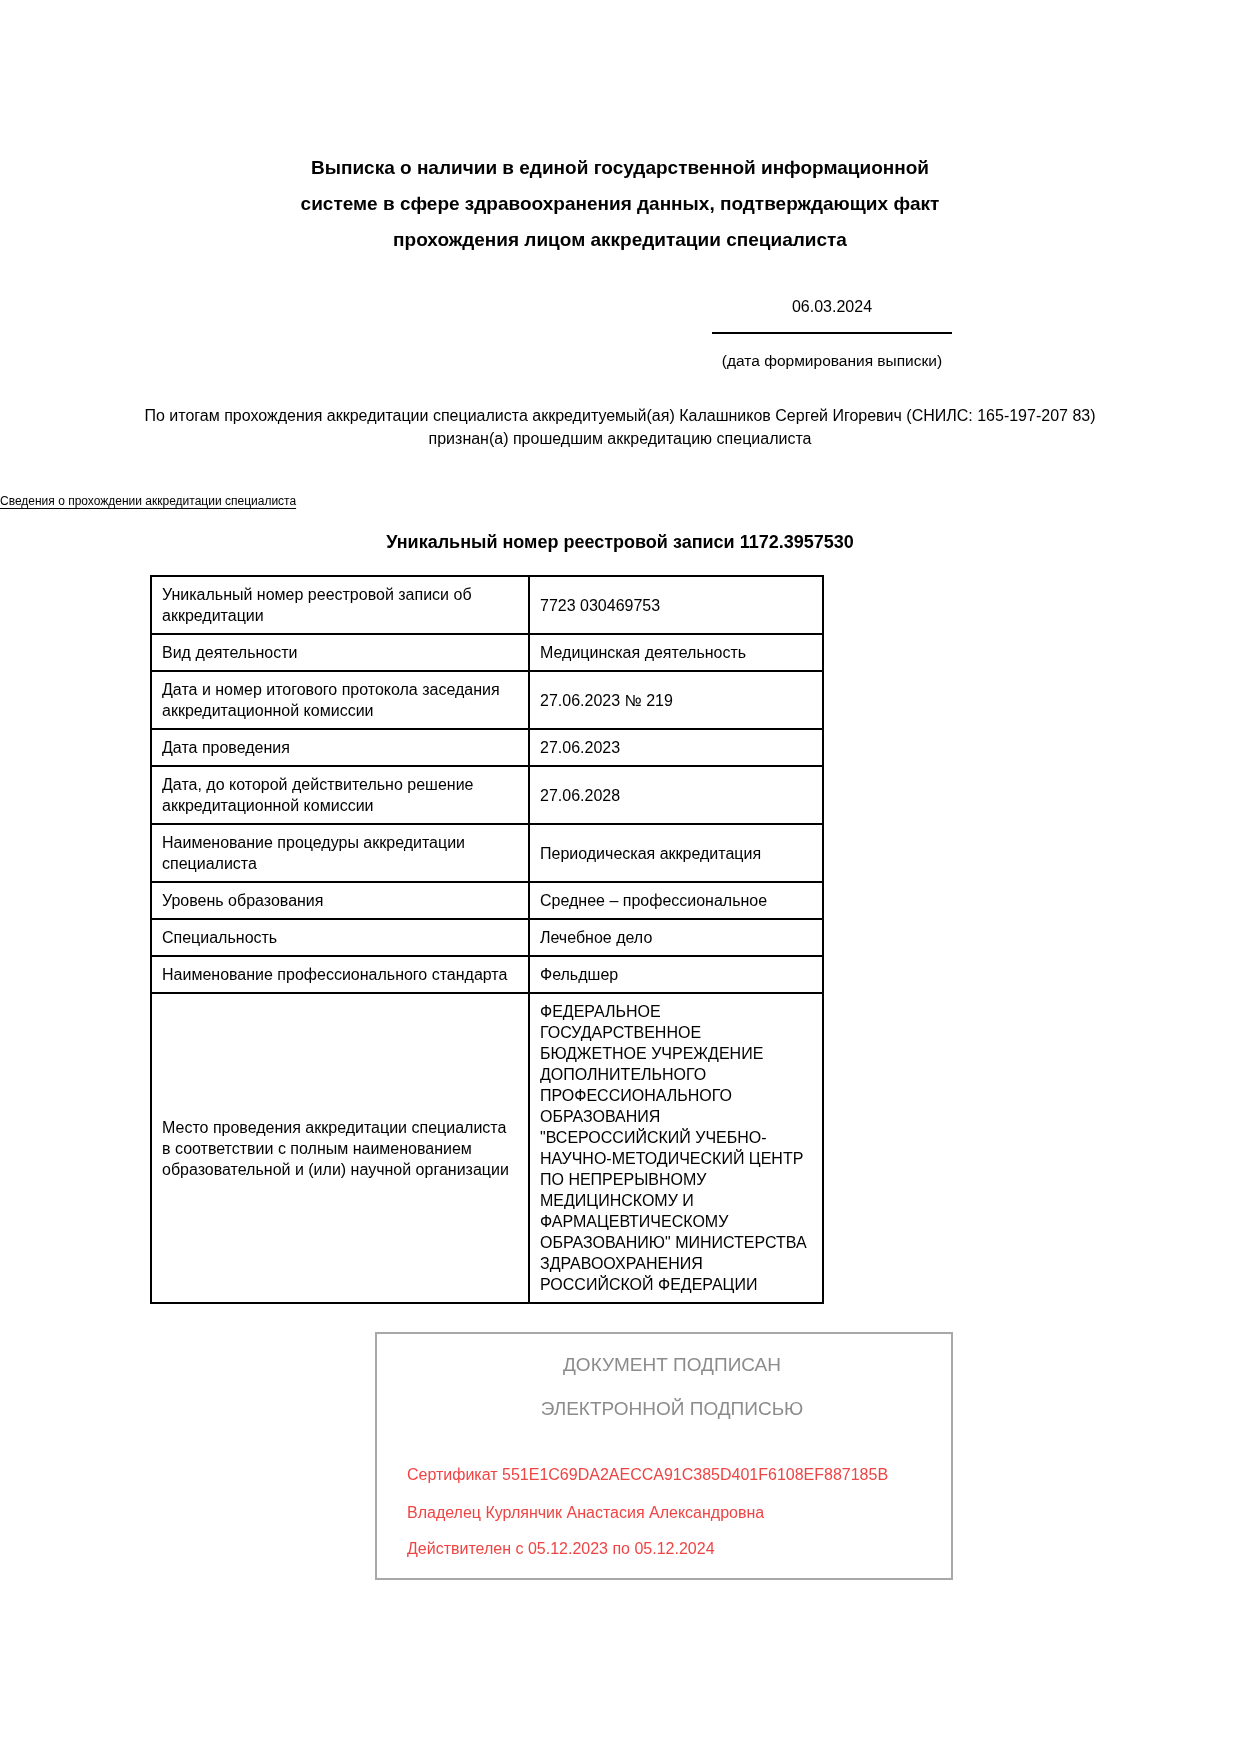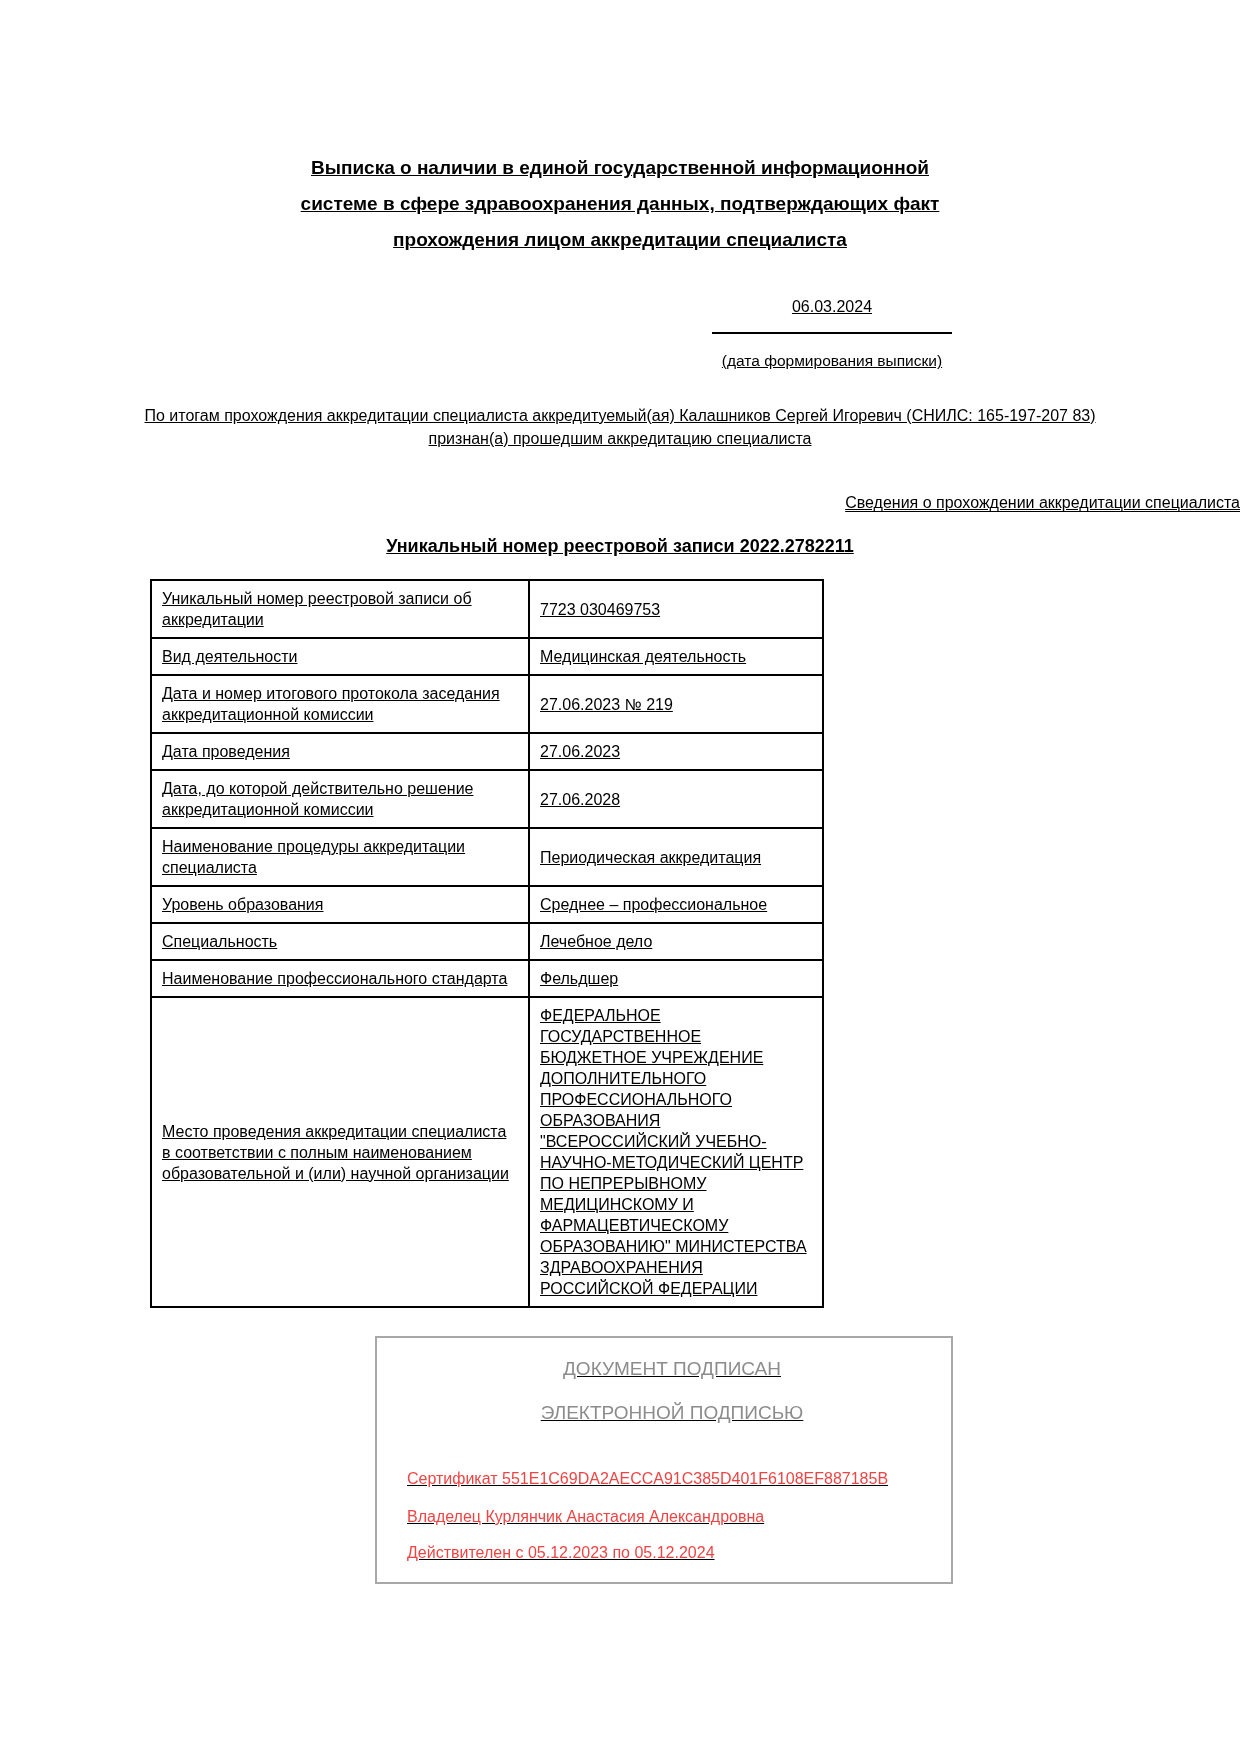--- a/index.html
+++ b/index.html
@@ -8,21 +8,20 @@
     background: #ffffff;
     font-family: "Liberation Sans", sans-serif;
     color: #000000;
   }
   .page {
     position: relative;
     width: 1240px;
     height: 1755px;
     background: #ffffff;
     overflow: hidden;
-    text-decoration: underline;
   }
   .doc-title {
     padding-top: 150px;
     text-align: center;
     font-weight: bold;
     font-size: 19px;
     line-height: 36px;
   }
   .date-block {
     width: 240px;
@@ -43,22 +42,22 @@
   }
   .intro {
     width: 990px;
     margin: 34px auto 0 auto;
     text-align: center;
     font-size: 16px;
     line-height: 23px;
   }
   .section-heading {
     margin-top: 44px;
-    text-align: right;
-    font-size: 16px;
+    text-align: left;
+    font-size: 12px;
     text-decoration: underline;
     text-underline-offset: 3px;
   }
   .registry-heading {
     margin-top: 24px;
     text-align: center;
     font-weight: bold;
     font-size: 18px;
   }
   table.acc-table {
@@ -109,21 +108,21 @@
 
   <div class="date-block">
     <span class="date-value">06.03.2024</span>
     <span class="date-caption">(дата формирования выписки)</span>
   </div>
 
   <div class="intro">По итогам прохождения аккредитации специалиста аккредитуемый(ая) Калашников Сергей Игоревич (СНИЛС: 165-197-207 83) признан(а) прошедшим аккредитацию специалиста</div>
 
   <div class="section-heading">Сведения о прохождении аккредитации специалиста</div>
 
-  <div class="registry-heading">Уникальный номер реестровой записи 2022.2782211</div>
+  <div class="registry-heading">Уникальный номер реестровой записи 1172.3957530</div>
 
   <table class="acc-table">
     <tbody>
       <tr>
         <td class="label-cell">Уникальный номер реестровой записи об аккредитации</td>
         <td class="value-cell">7723 030469753</td>
       </tr>
       <tr>
         <td class="label-cell">Вид деятельности</td>
         <td class="value-cell">Медицинская деятельность</td>

